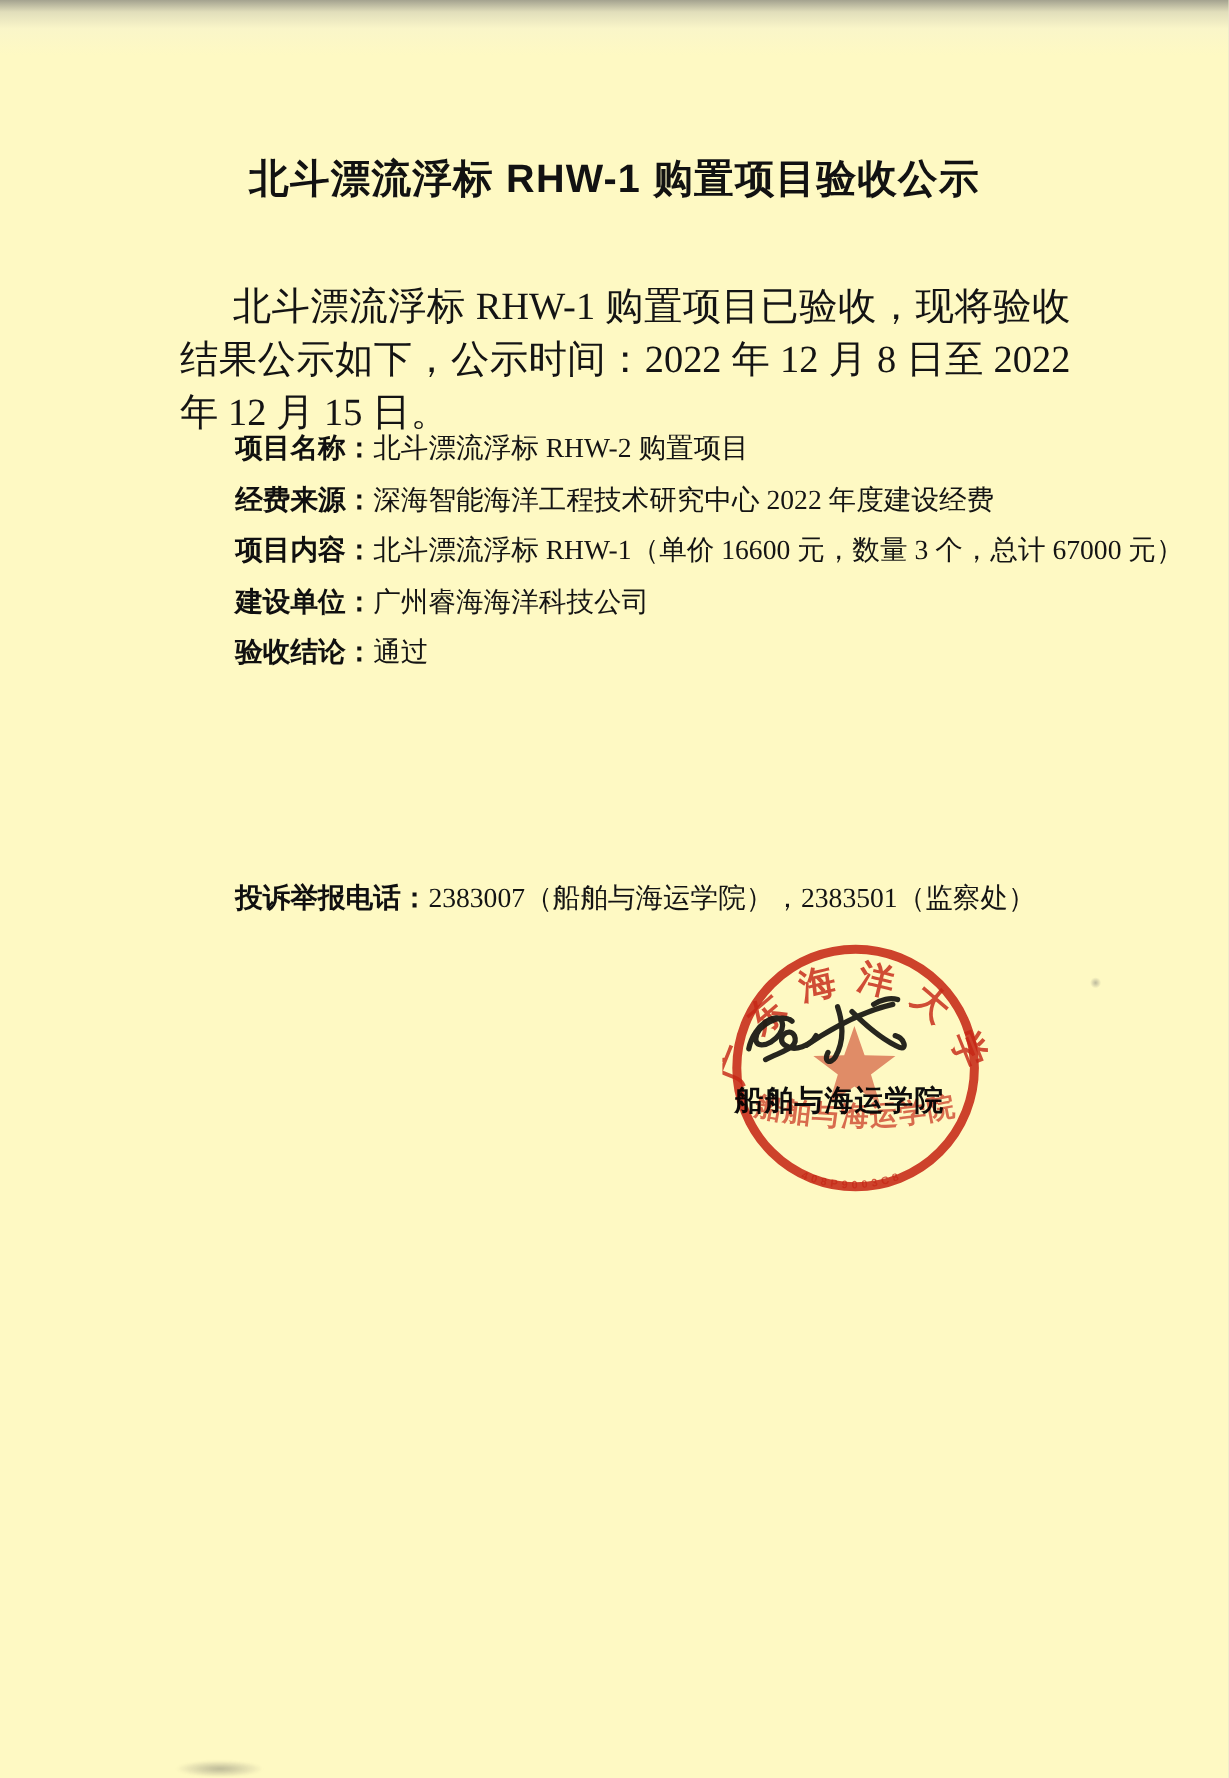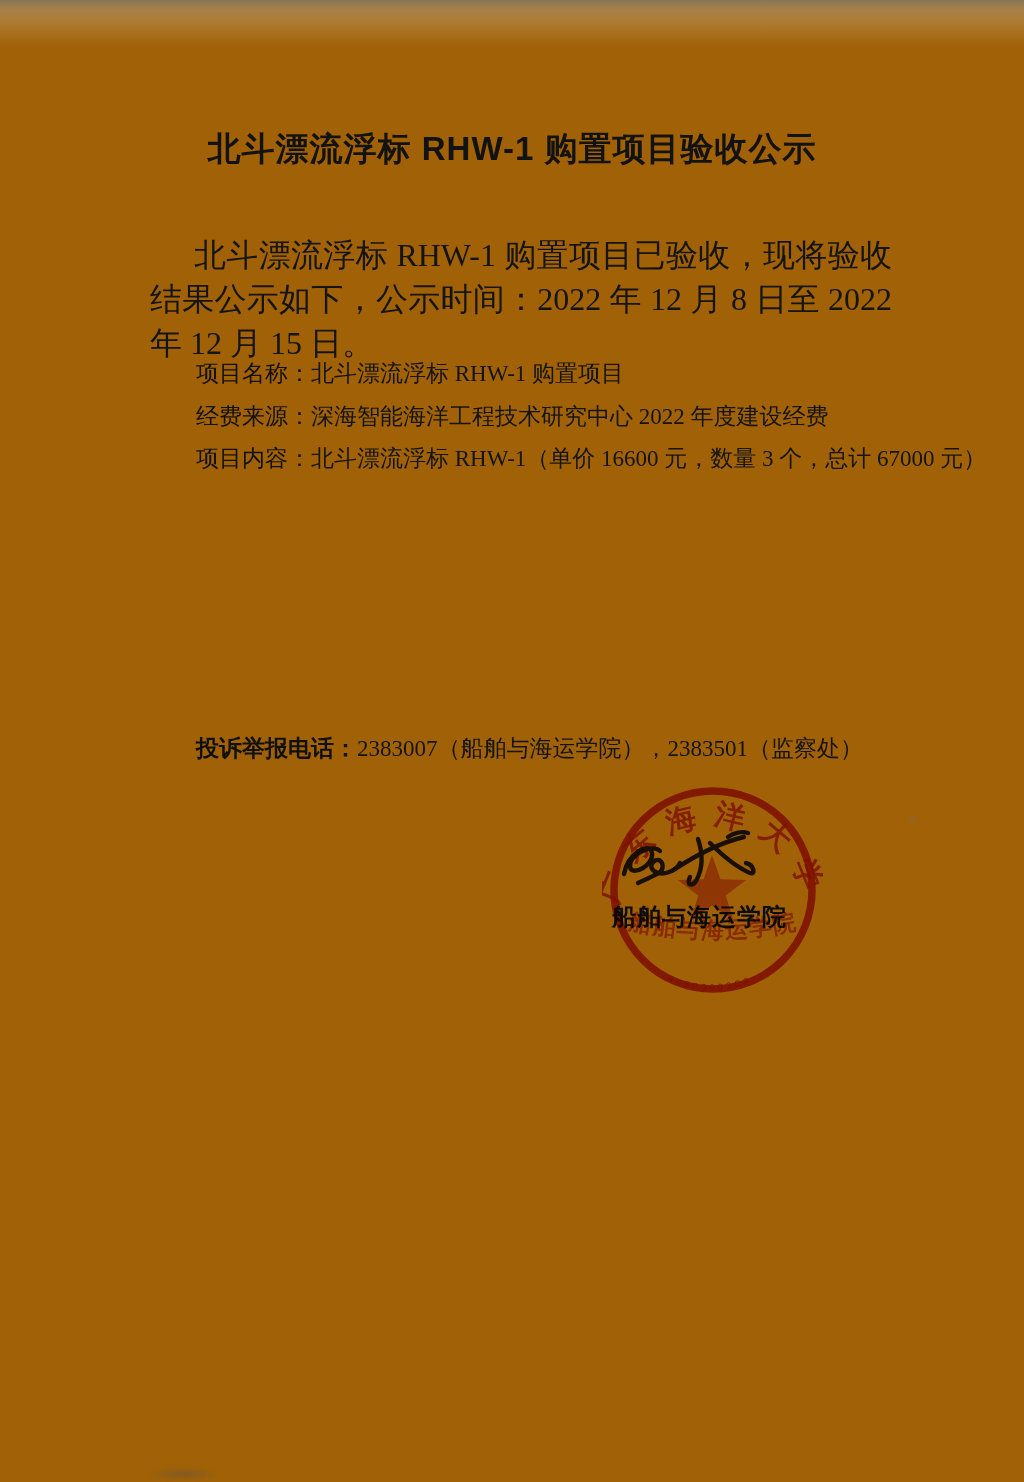--- a/index.html
+++ b/index.html
@@ -1,37 +1,37 @@
 <!DOCTYPE html>
 <html><head>
 <meta charset="utf-8">
 <style>
   html,body{margin:0;padding:0;background:#d9d9d7;}
   .page{
     position:relative;width:1024px;height:1482px;margin:0 auto;
-    background:#a16207;overflow:hidden;
+    background:#fef9c3;overflow:hidden;
     font-family:"Liberation Serif", serif;color:#141414;
   }
   .top-shade{
     position:absolute;top:0;left:0;right:0;height:46px;pointer-events:none;
     background:linear-gradient(180deg,rgba(125,125,121,.70) 0px,rgba(178,178,174,.38) 10px,rgba(230,230,226,.18) 24px,rgba(255,255,255,0) 46px);
   }
   .doc-title{
     position:absolute;top:127px;left:0;width:100%;text-align:center;
     font-family:"Liberation Sans", sans-serif;font-weight:700;font-size:33px;
     letter-spacing:1px;color:#121212;
   }
   .intro{
     position:absolute;left:150px;top:233px;width:742px;
     font-size:32px;line-height:44px;text-indent:44px;text-align:justify;
     font-weight:500;
   }
   .fields{position:absolute;left:196px;top:352px;font-size:23px;}
   .field-row{height:42.6px;line-height:42.6px;white-space:nowrap;}
-  .field-label{font-family:"Liberation Sans", sans-serif;font-weight:400;color:#101010;}
+  .field-label{font-family:"Liberation Sans", sans-serif;font-weight:700;color:#101010;}
   .field-value{font-weight:500;}
   .hotline{position:absolute;left:196px;top:727px;font-size:23px;line-height:43px;white-space:nowrap;}
   .hotline .field-label{font-family:"Liberation Sans", sans-serif;font-weight:700;text-align:center;}
   .stamp-org{
     position:absolute;left:612px;top:901px;font-size:24px;letter-spacing:1px;
     color:#0d0d0d;font-weight:600;white-space:nowrap;
   }
   .stamp-date{
     position:absolute;left:611px;top:944px;font-size:25px;
     color:#0d0d0d;font-weight:600;white-space:nowrap;letter-spacing:1px;
@@ -58,27 +58,33 @@
 
 <div class="page">
   <div class="top-shade"></div>
 
   <div class="doc-title">北斗漂流浮标 RHW-1 购置项目验收公示</div>
 
   <div class="intro">北斗漂流浮标 RHW-1 购置项目已验收，现将验收结果公示如下，公示时间：2022 年 12 月 8 日至 2022 年 12 月 15 日。</div>
 
   <div class="fields">
     <div class="field-row">
-      <span class="field-label">项目名称：</span><span class="field-value">北斗漂流浮标 RHW-1 购置项目</span>
+      <span class="field-label">项目名称：</span><span class="field-value">北斗漂流浮标 RHW-2 购置项目</span>
     </div>
     <div class="field-row">
       <span class="field-label">经费来源：</span><span class="field-value">深海智能海洋工程技术研究中心 2022 年度建设经费</span>
     </div>
     <div class="field-row">
       <span class="field-label">项目内容：</span><span class="field-value">北斗漂流浮标 RHW-1（单价 16600 元，数量 3 个，总计 67000 元）</span>
+    </div>
+    <div class="field-row">
+      <span class="field-label">建设单位：</span><span class="field-value">广州睿海海洋科技公司</span>
+    </div>
+    <div class="field-row">
+      <span class="field-label">验收结论：</span><span class="field-value">通过</span>
     </div>
   </div>
 
   <div class="hotline">
     <span class="field-label">投诉举报电话：</span><span class="field-value">2383007（船舶与海运学院），2383501（监察处）</span>
   </div>
 
   <div class="stamp-org">船舶与海运学院</div>
 
   <svg class="seal-svg" viewBox="0 0 222 222" aria-hidden="true">

